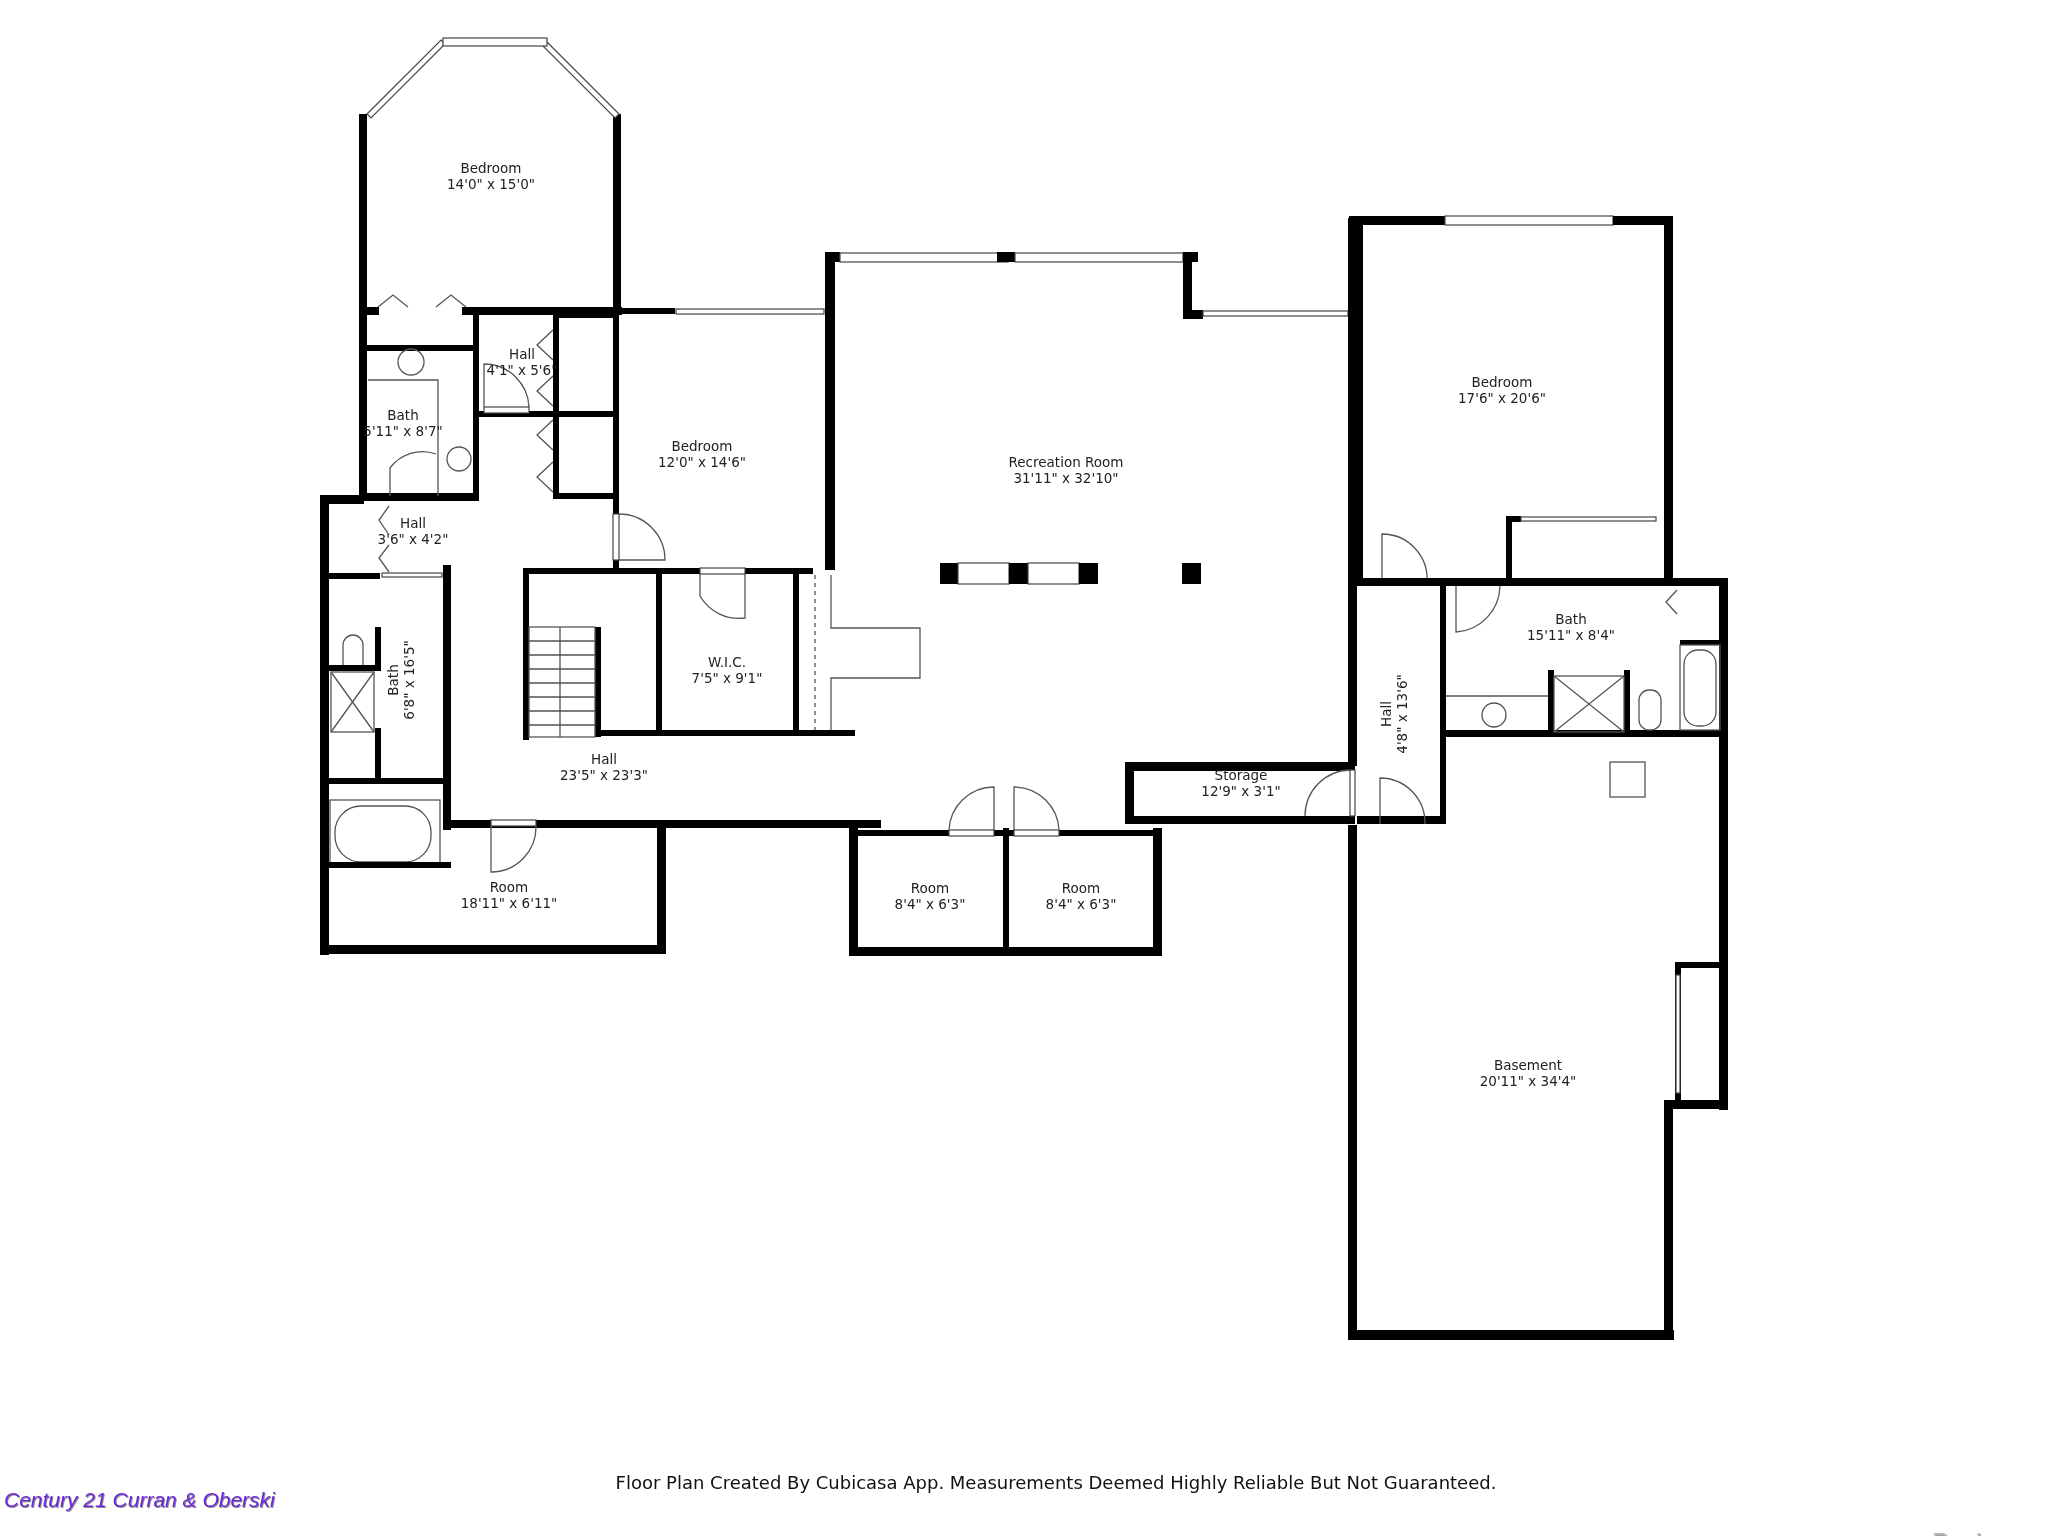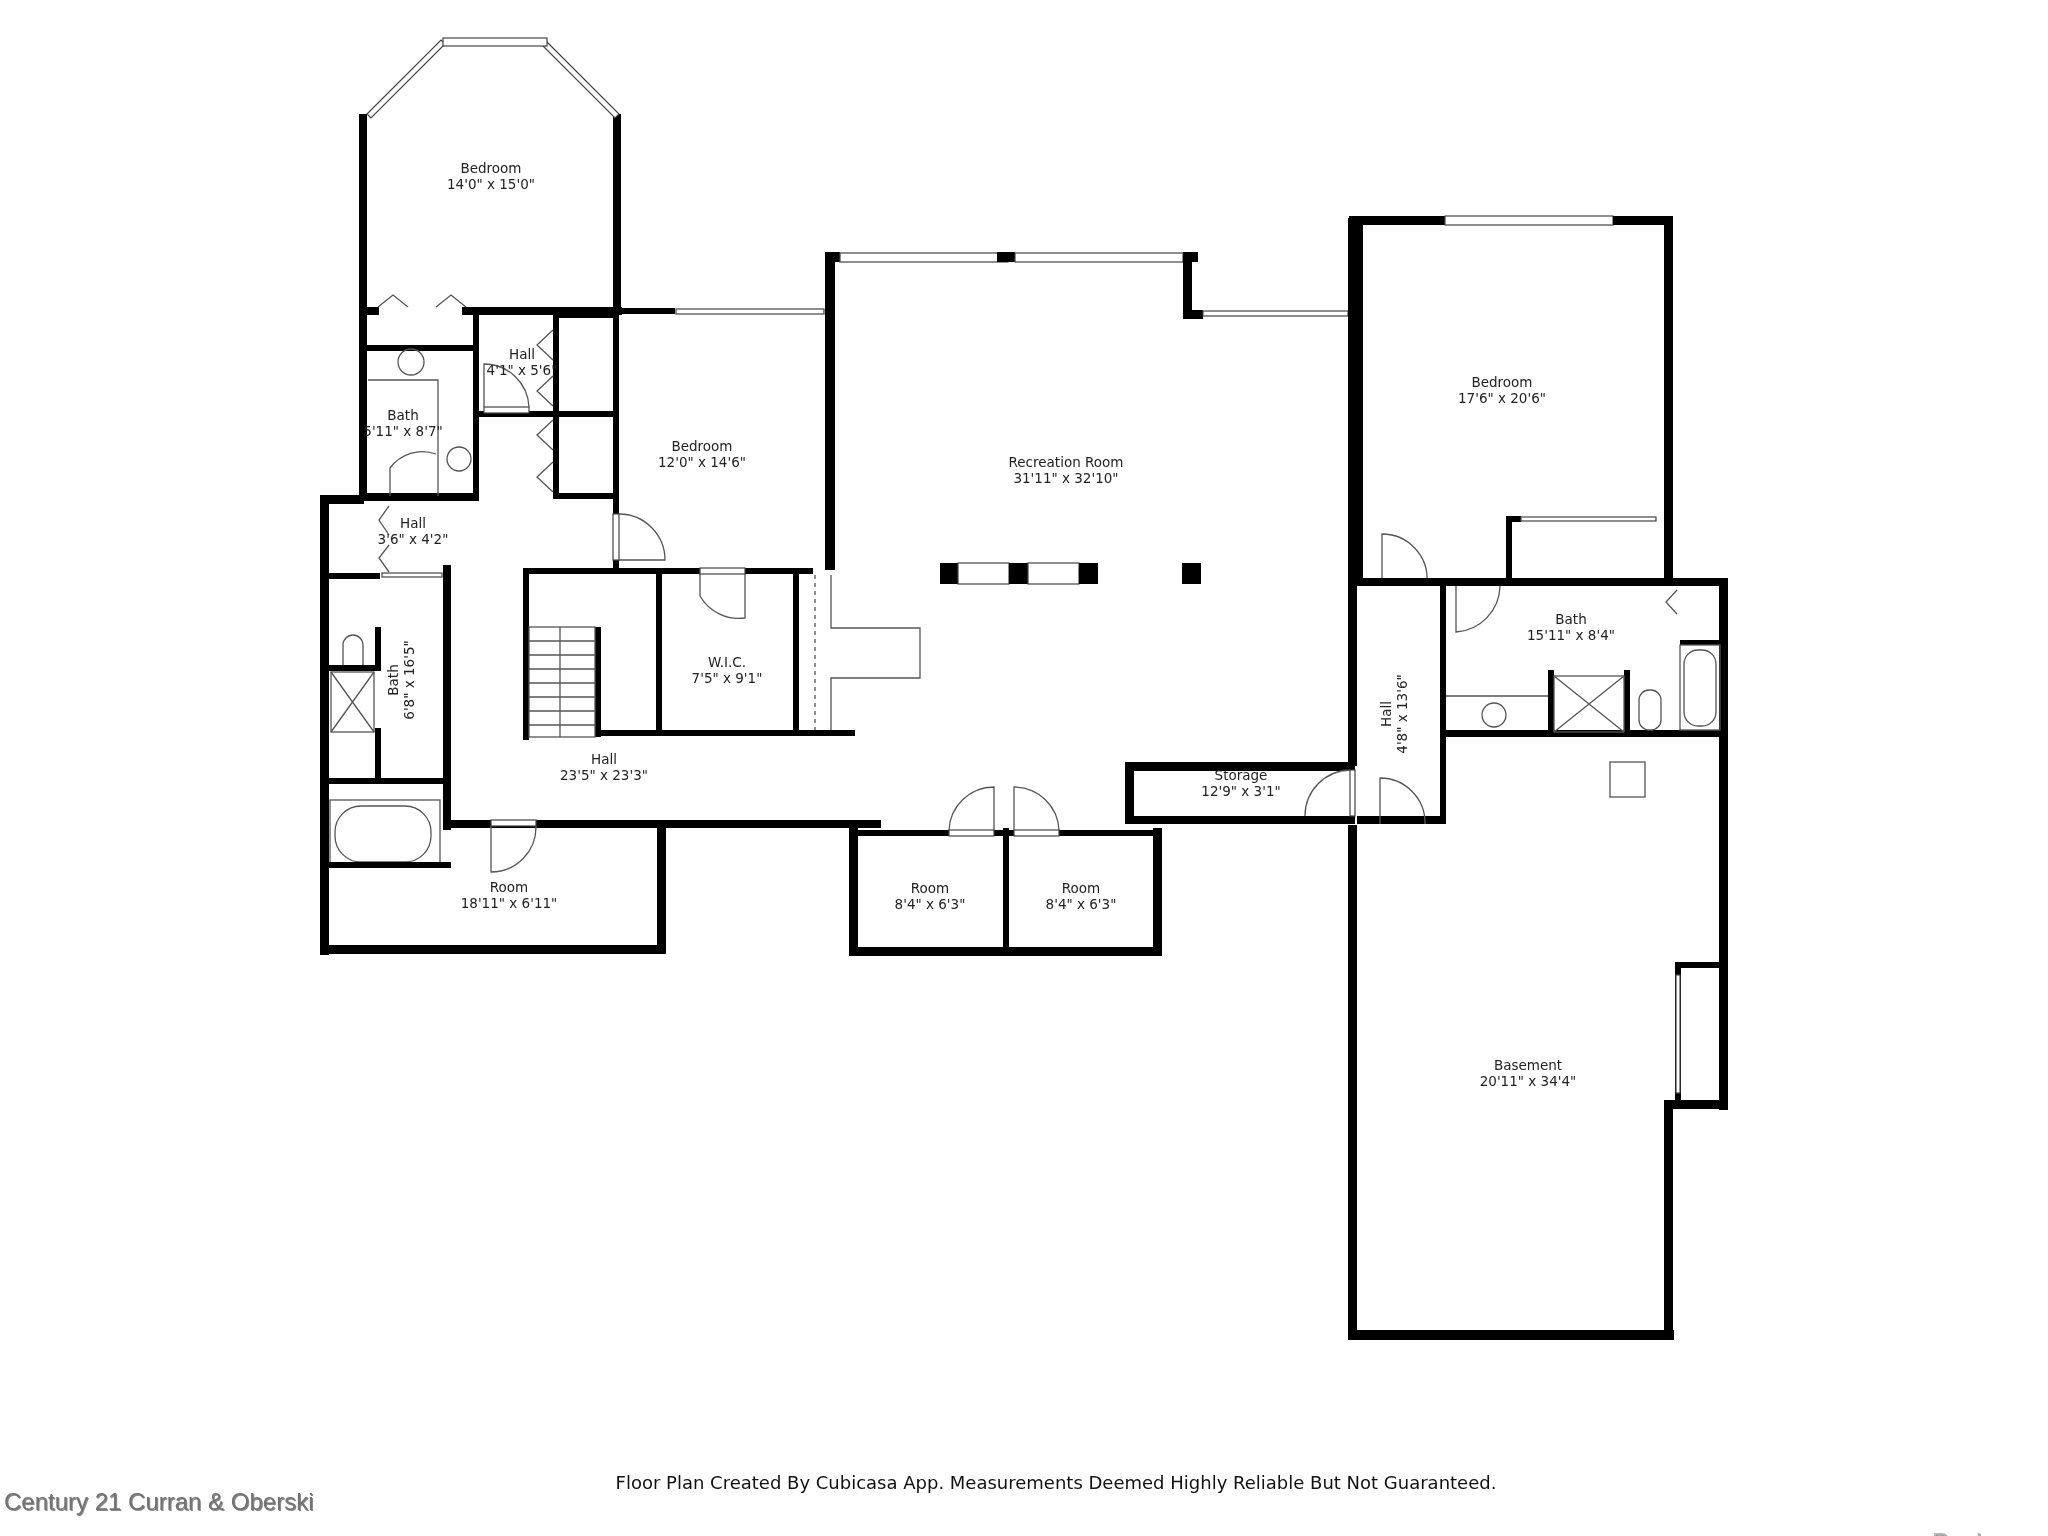--- a/index.html
+++ b/index.html
@@ -4,21 +4,21 @@
   <style>
     html, body { margin: 0; padding: 0; background: #ffffff; }
     body { width: 2048px; height: 1536px; position: relative; overflow: hidden; font-family: "DejaVu Sans", sans-serif; }
     #plan { position: absolute; left: 0; top: 0; width: 2048px; height: 1536px; }
     .wall { fill: #000; }
     .thin { fill: none; stroke: #555; stroke-width: 1.3; }
     .win { fill: #fff; stroke: #444; stroke-width: 1.2; }
     .room-label { position: absolute; transform: translate(-50%, -50%); text-align: center; color: #222; font-size: 13.5px; line-height: 16px; white-space: nowrap; }
     .room-label.vertical { transform: translate(-50%, -50%) rotate(-90deg); }
     .footer-note { position: absolute; left: 0; width: 2048px; top: 1472px; text-align: center; font-size: 18px; color: #111; padding-left: 32px; }
-    .brand-left { position: absolute; left: 4px; top: 1488px; font-family: "Liberation Sans", sans-serif; font-size: 24px; color: #737373; text-shadow: 1px 1px 0 #8a8a8a; }
+    .brand-left { position: absolute; left: 4px; top: 1488px; font-family: "Liberation Sans", sans-serif; font-size: 21px; color: #6d28d9; text-shadow: 1px 1px 0 #8a8a8a; font-style: italic; }
     .brand-right { position: absolute; right: 8px; top: 1488px; font-family: "Liberation Sans", sans-serif; font-size: 24px; color: #b8b8b8; text-shadow: 1px 1px 0 #8a8a8a; margin-top: 40px; }
   </style>
 </head>
 <body>
 
 <svg id="plan" viewBox="0 0 2048 1536" xmlns="http://www.w3.org/2000/svg">
 
   <g>
     <rect class="wall" x="359" y="114" width="8" height="238"></rect>
     <rect class="wall" x="613" y="114" width="8" height="200"></rect>

